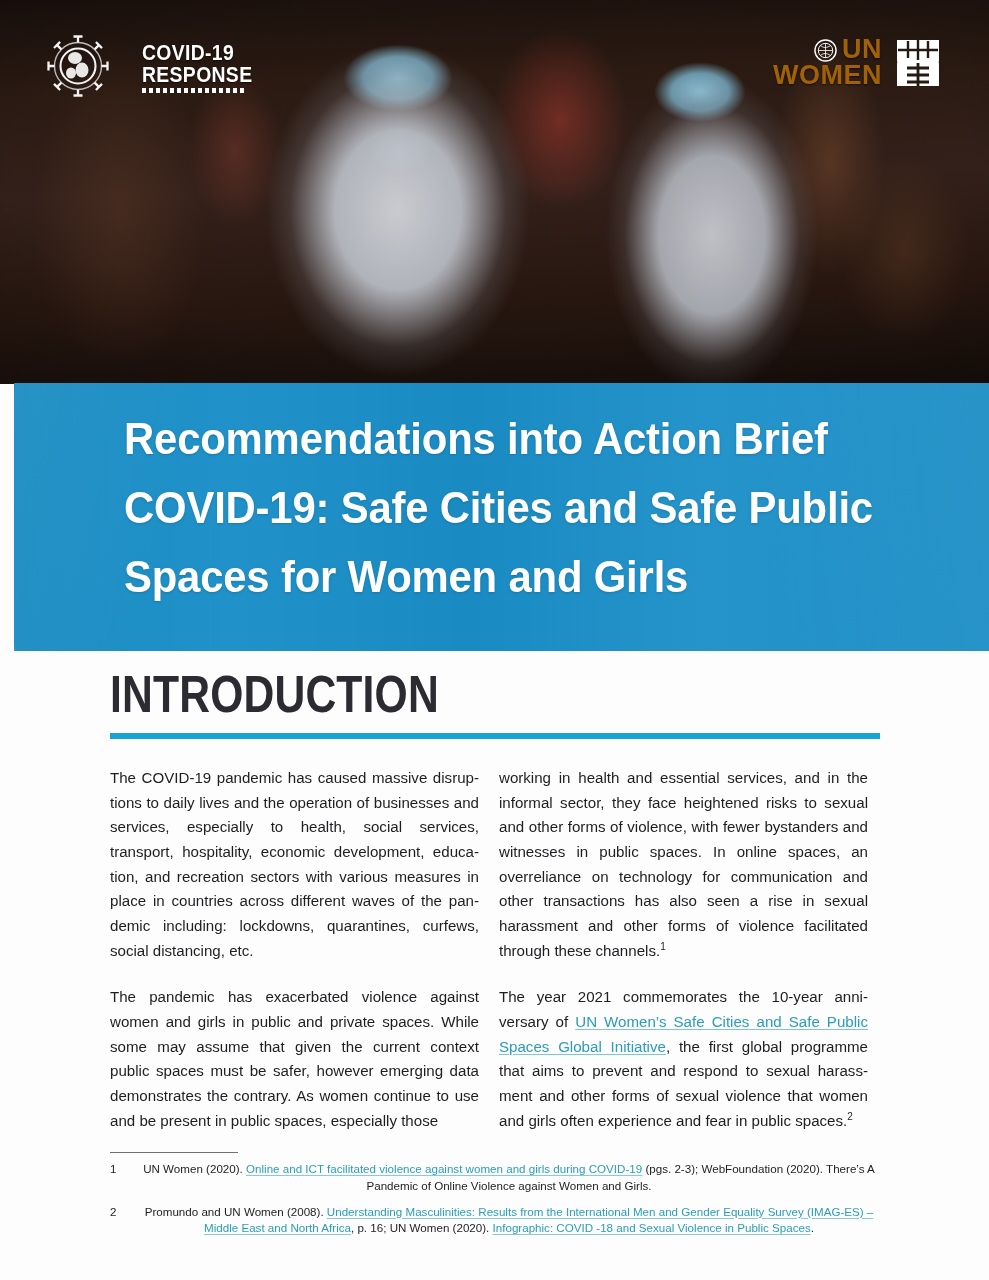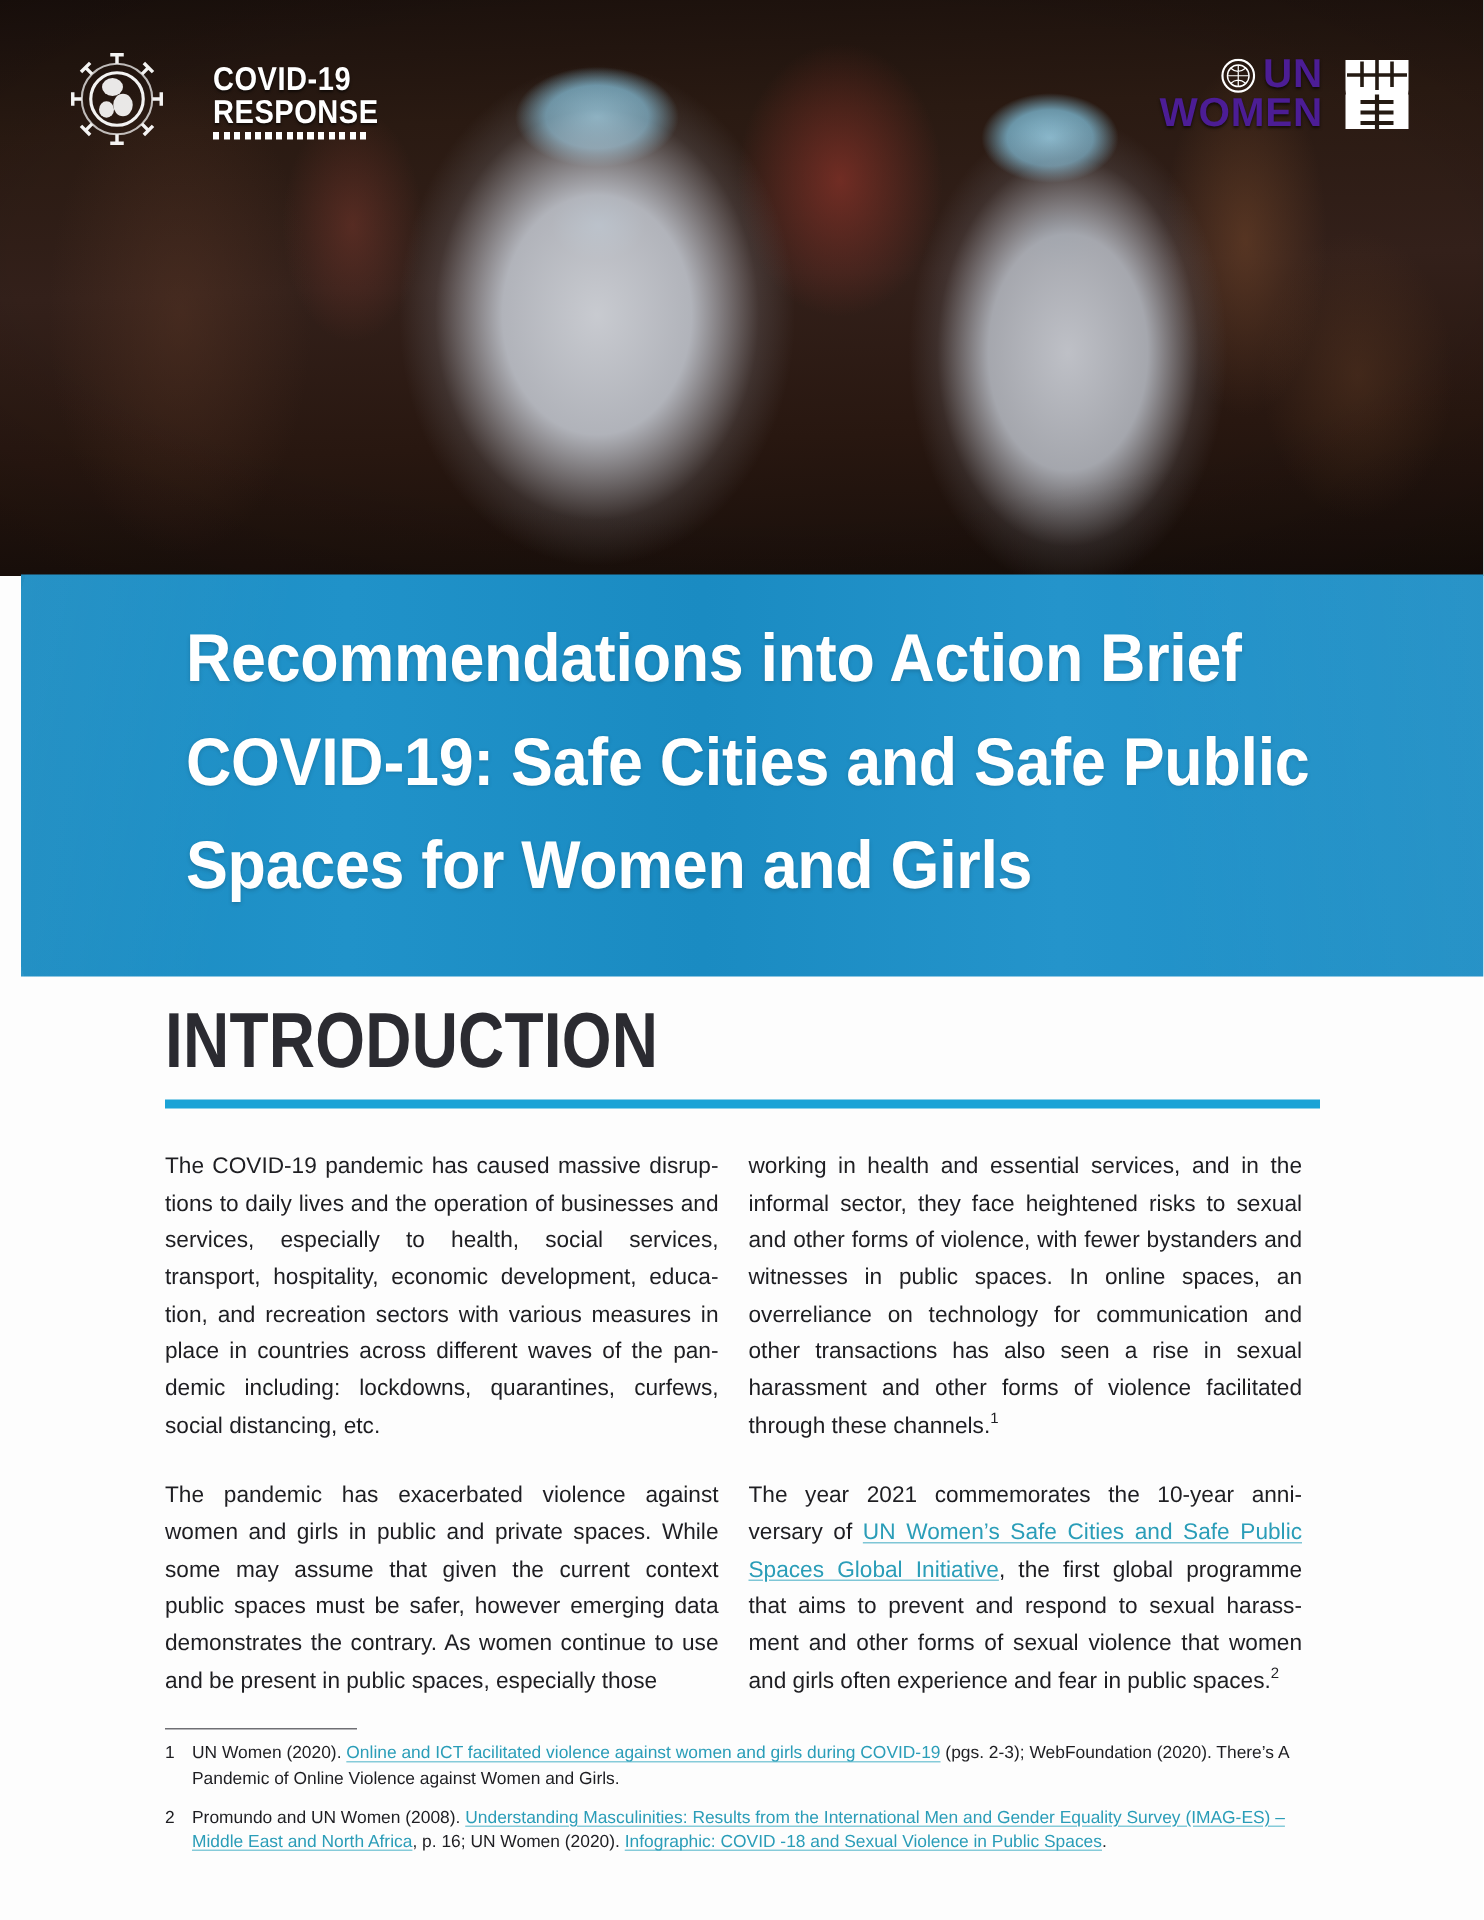--- a/index.html
+++ b/index.html
@@ -87,21 +87,21 @@
     position: absolute;
     top: 36px; right: 44px;
     display: flex;
     align-items: center;
     gap: 9px;
     z-index: 6;
   }
   .unw-words {
     text-align: right;
     line-height: 0.95;
-    color: #4c1d95;
+    color: #a16207;
     font-weight: 700;
     font-size: 27px;
     letter-spacing: 0.5px;
     text-shadow: 0 1px 2px rgba(0,0,0,0.6);
   }
   .unw-words .w1 { display: flex; align-items: center; justify-content: flex-end; gap: 5px; }
   .unw-words .w2 { display: block; text-align: right; }
   .un-seal { width: 23px; height: 23px; display: block; }
   .unw-emblem { width: 54px; height: 54px; display: block; flex: none; }
 
@@ -214,21 +214,21 @@
   }
   .fn {
     display: flex;
     gap: 8px;
     font-size: 11.6px;
     line-height: 1.45;
     color: #1e1e22;
     margin-bottom: 9px;
   }
   .fn-num { flex: none; width: 10px; text-align: left; }
-  .fn-txt { flex: 1; }
+  .fn-txt { flex: 1; text-align: center; }
   .fn a {
     color: #2a9db8;
     text-decoration: underline;
     text-decoration-color: #86cbd9;
     text-underline-offset: 2px;
   }
 </style>
 </head>
 <body>
 

